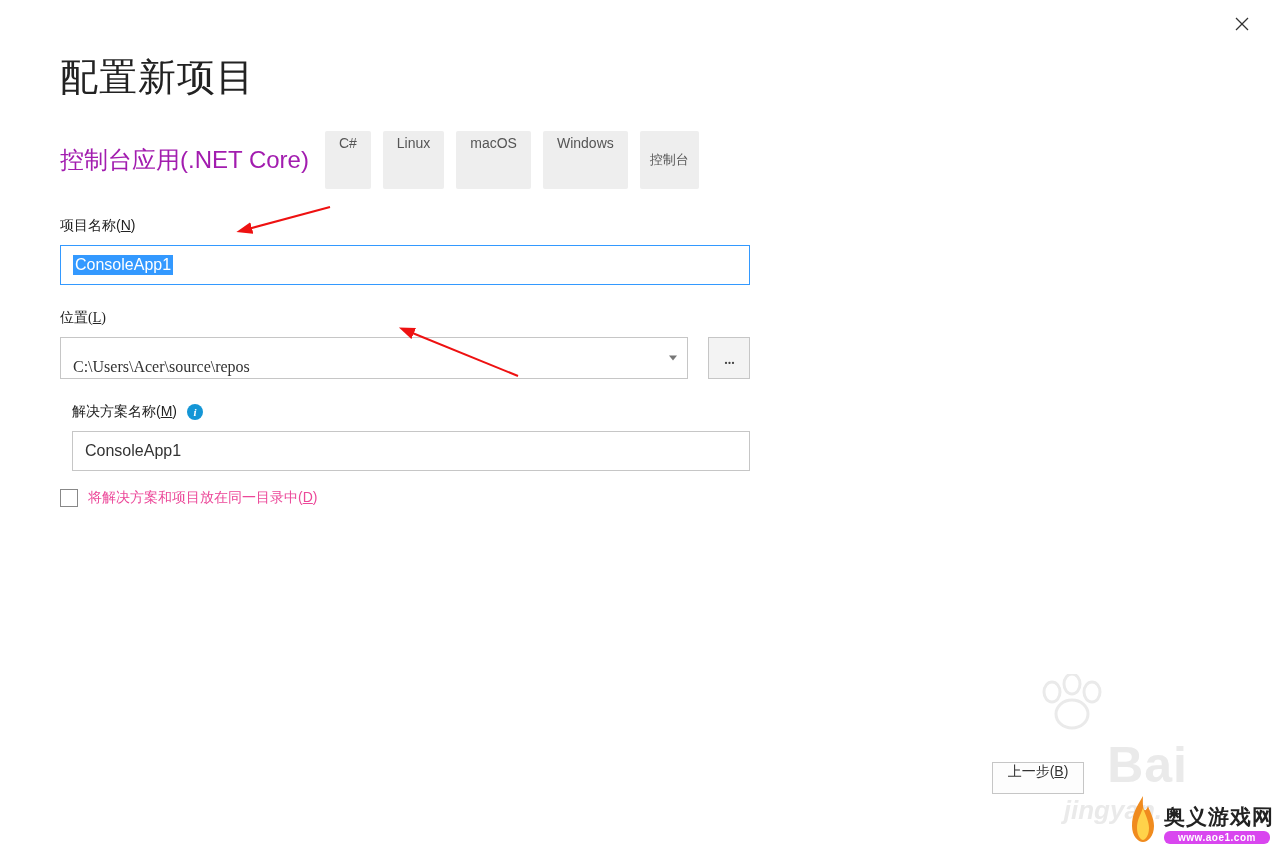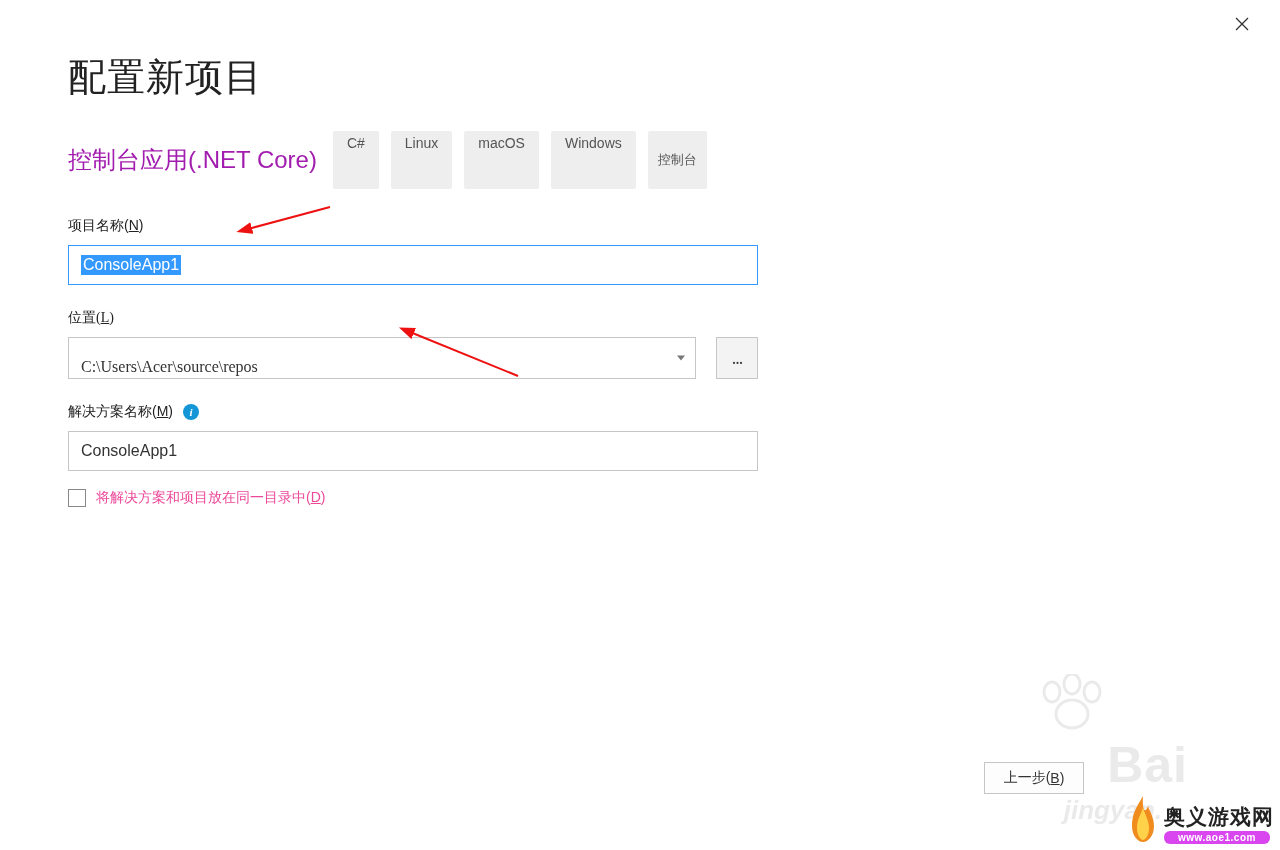--- a/index.html
+++ b/index.html
@@ -2,21 +2,21 @@
 <html><head>
 <meta charset="utf-8">
 <style>
   * { box-sizing: border-box; margin: 0; padding: 0; }
   html, body { width: 1280px; height: 850px; font-family: "Microsoft YaHei", "Segoe UI", sans-serif; background: #fff; color: #1b1b1b; overflow: hidden; }
   .page { width: 1280px; height: 850px; position: relative; }
 
   .close-btn { position: absolute; top: 10px; right: 24px; width: 28px; height: 28px; display: flex; align-items: center; justify-content: center; color: #333; cursor: pointer; }
   .close-btn svg { width: 14px; height: 14px; }
 
-  .content { position: absolute; left: 68px; top: 52px; right: 40px; }
+  .content { position: absolute; left: 60px; top: 52px; right: 40px; }
 
   .title { font-size: 38px; font-weight: 400; letter-spacing: 1px; margin-bottom: 28px; color: #222; }
 
   .subtitle-row { display: flex; align-items: center; gap: 16px; margin-bottom: 28px; }
   .subtitle { font-size: 24px; font-weight: 400; color: #a21caf; }
   .tags { display: flex; gap: 12px; }
   .tag { background: #eeeeee; color: #555; font-size: 14px; padding: 4px 14px; border-radius: 2px; }
   .tag.small { font-size: 13px; padding: 20px 10px; }
 
   .form { width: 690px; }
@@ -24,41 +24,41 @@
   .field-label { font-size: 14px; color: #222; margin-bottom: 10px; }
   .field-label .mnemonic { text-decoration: underline; }
 
   .input { width: 100%; height: 40px; border: 1px solid #c6c6c6; padding: 3px 12px; font-size: 16px; color: #333; background: #fff; }
   .input.focused { border: 1px solid #3399ff; }
 
   .selected-text { display: inline-block; background: #3399ff; color: #fff; padding: 0 2px; line-height: 20px; }
 
   .row-name { margin-bottom: 24px; }
   .row-location { margin-bottom: 24px; font-family: Liberation Serif, serif; }
-  .row-solution { margin-bottom: 18px; }
+  .row-solution { margin-bottom: 18px; margin-left: 12px; }
 
   .location-row { display: flex; gap: 20px; align-items: stretch; }
   .combo { position: relative; flex: 1; height: 42px; border: 1px solid #c6c6c6; background: #fff; display: flex; align-items: center; padding: 17px 36px 0 12px; font-size: 16px; color: #333; }
   .combo .caret { position: absolute; right: 10px; top: 50%; transform: translateY(-50%); width: 0; height: 0; border-left: 4px solid transparent; border-right: 4px solid transparent; border-top: 5px solid #777; }
   .browse { width: 42px; height: 42px; border: 1px solid #c6c6c6; background: #f3f3f3; display: flex; align-items: center; justify-content: center; font-size: 18px; letter-spacing: -1px; color: #444; cursor: pointer; }
 
   .label-with-info { display: flex; align-items: center; gap: 10px; }
   .info-icon { width: 16px; height: 16px; border-radius: 50%; background: #1496d6; color: #fff; font-size: 11px; font-weight: bold; display: flex; align-items: center; justify-content: center; font-family: Georgia, serif; font-style: italic; }
 
   .checkbox-row { display: flex; align-items: center; gap: 10px; }
   .checkbox { width: 18px; height: 18px; border: 1px solid #888; background: #fff; }
   .checkbox-label { font-size: 14px; color: #ec4899; }
   .checkbox-label .mnemonic { text-decoration: underline; }
 
   
   .arrow { position: absolute; pointer-events: none; }
   .arrow svg { overflow: visible; }
 
   
-  .bottom-btn { position: absolute; right: 196px; bottom: 56px; width: 100px; height: 32px; border: 1px solid #c6c6c6; background: #fdfdfd; font-size: 14px; color: #333; display: flex; align-items: center; justify-content: center; }
+  .bottom-btn { position: absolute; right: 196px; bottom: 56px; width: 92px; height: 32px; border: 1px solid #c6c6c6; background: #fdfdfd; font-size: 14px; color: #333; display: flex; align-items: flex-start; justify-content: center; }
   .bottom-btn .mnemonic { text-decoration: underline; }
 
   
   .wm-baidu { position: absolute; right: 92px; bottom: 56px; color: #eaeaea; font-size: 50px; font-weight: 700; letter-spacing: 1px; pointer-events: none; }
   .wm-jingyan { position: absolute; right: 118px; bottom: 24px; color: #eaeaea; font-size: 26px; font-weight: 600; font-style: italic; pointer-events: none; }
   .paw { position: absolute; right: 168px; bottom: 112px; pointer-events: none; }
   .paw svg { width: 80px; height: 60px; }
 
   .logo { position: absolute; right: 6px; bottom: 6px; display: flex; align-items: center; gap: 2px; }
   .logo-flame { width: 38px; height: 50px; }

